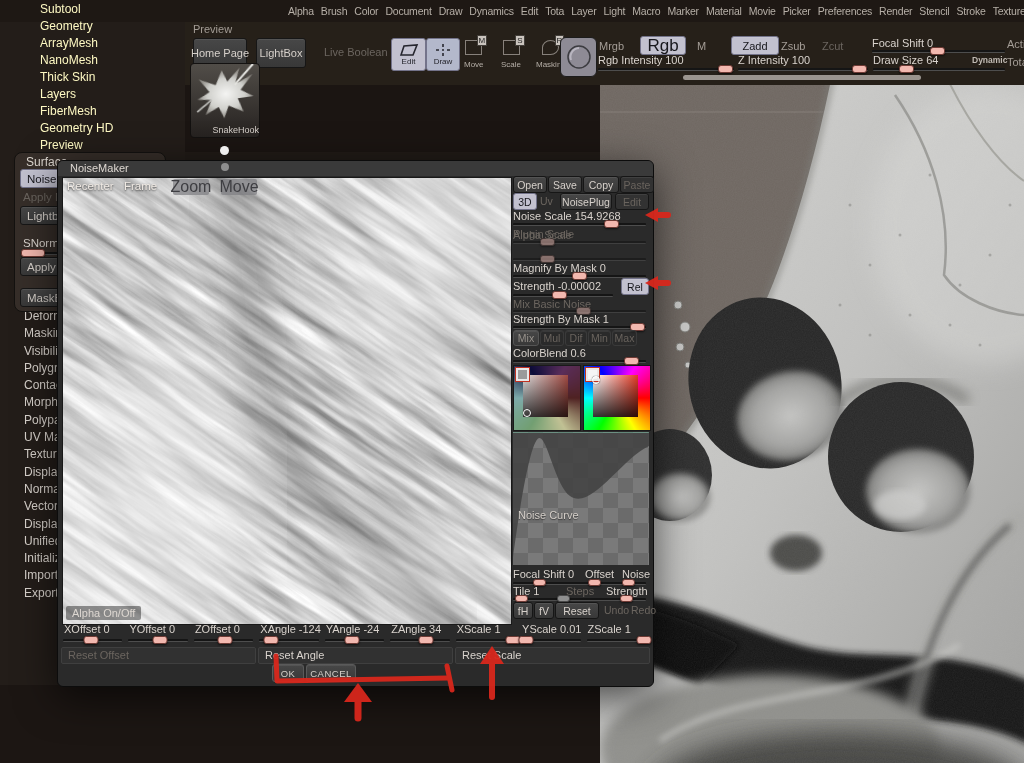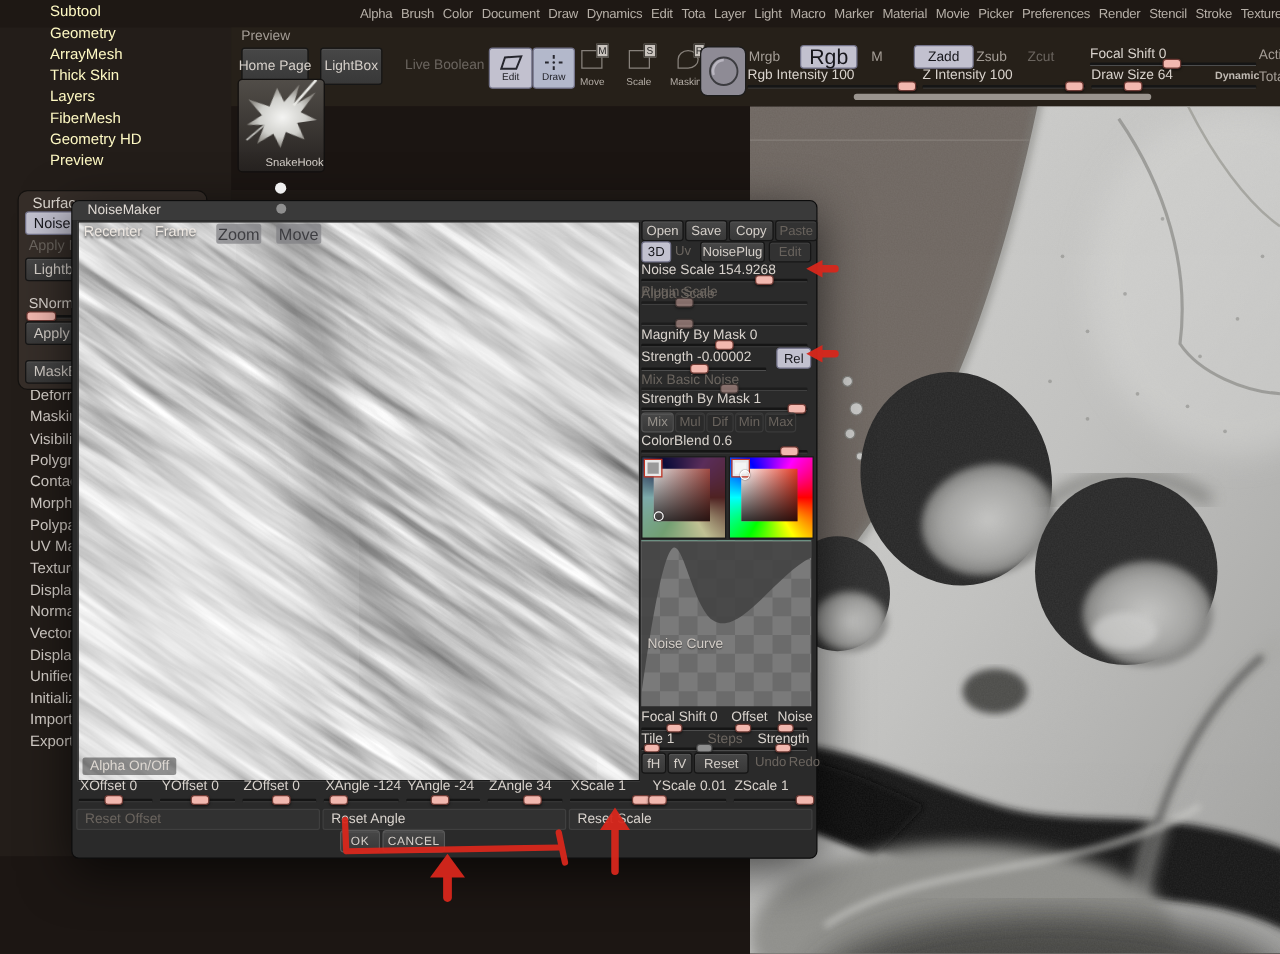--- a/index.html
+++ b/index.html
@@ -17,21 +17,21 @@
   .b{position:absolute;background:linear-gradient(#474747,#383838);border:1px solid #161616;border-radius:3px;
      color:#d6d0ca;font-size:10.5px;display:flex;align-items:center;justify-content:center;
      box-shadow:inset 0 1px 0 rgba(255,255,255,.07);white-space:nowrap}
   .bdim{color:#69635d;background:#323232}
   .bsel{background:#c2c1cf;color:#17171c;border-color:#73738a}
   .menubar{display:flex;gap:7px;align-items:center;font-size:10.5px;letter-spacing:-.2px;color:#b6afa7}
   .menubar span{cursor:default}
   .sideitem{height:17px;line-height:17px;padding-left:40px;font-size:12px;color:#fef9c3;white-space:nowrap}
   .sideitem2{height:17.3px;line-height:17.3px;padding-left:24px;font-size:12px;color:#d9d3cd;white-space:nowrap}
   .tabtxt{font-size:11.5px;color:#efe9e3;text-shadow:0 1px 2px rgba(0,0,0,.7);white-space:nowrap}
-  .tabbox{position:absolute;background:rgba(128,128,131,.72);color:#3e3e42;font-size:13px;
+  .tabbox{position:absolute;background:rgba(128,128,131,.72);color:#3e3e42;font-size:16px;
           border-radius:2px;display:flex;align-items:center;justify-content:center}
   .picker{position:absolute;width:66px;height:64px;border:1px solid #1a1a1a}
   .hue{position:absolute;inset:0}
   .innersq{position:absolute;left:9px;top:9px;right:12px;bottom:13px}
   .swatch{position:absolute;left:2px;top:2px;width:9px;height:9px;border:2px solid #e8e8e8;outline:1px solid #c03222}
   .pcur{position:absolute;width:6px;height:6px;border:1px solid #fff;border-radius:50%;box-shadow:0 0 1px #000}
   .tcol{flex:1;position:relative}
   .tcol .lbl{font-size:11px;color:#d9d3cd;white-space:nowrap;margin-left:3px}
   .tcol .trk{left:2px;right:4px;bottom:2px}
   .tcol .handle{bottom:0}
@@ -71,20 +71,21 @@
   <span>Stencil</span>
   <span>Stroke</span>
   <span>Texture</span>
 
 </div>
 
 <div class="abs" style="left:0;top:1px;width:185px">
   <div class="sideitem">Subtool</div>
   <div class="sideitem">Geometry</div>
   <div class="sideitem">ArrayMesh</div>
+  <div class="sideitem">NanoMesh</div>
   <div class="sideitem">Thick Skin</div>
   <div class="sideitem">Layers</div>
   <div class="sideitem">FiberMesh</div>
   <div class="sideitem">Geometry HD</div>
   <div class="sideitem">Preview</div>
 </div>
 <div class="abs" style="left:0;top:308px;width:185px">
   <div class="sideitem2">Deforma</div>
   <div class="sideitem2">Masking</div>
   <div class="sideitem2">Visibility</div>

